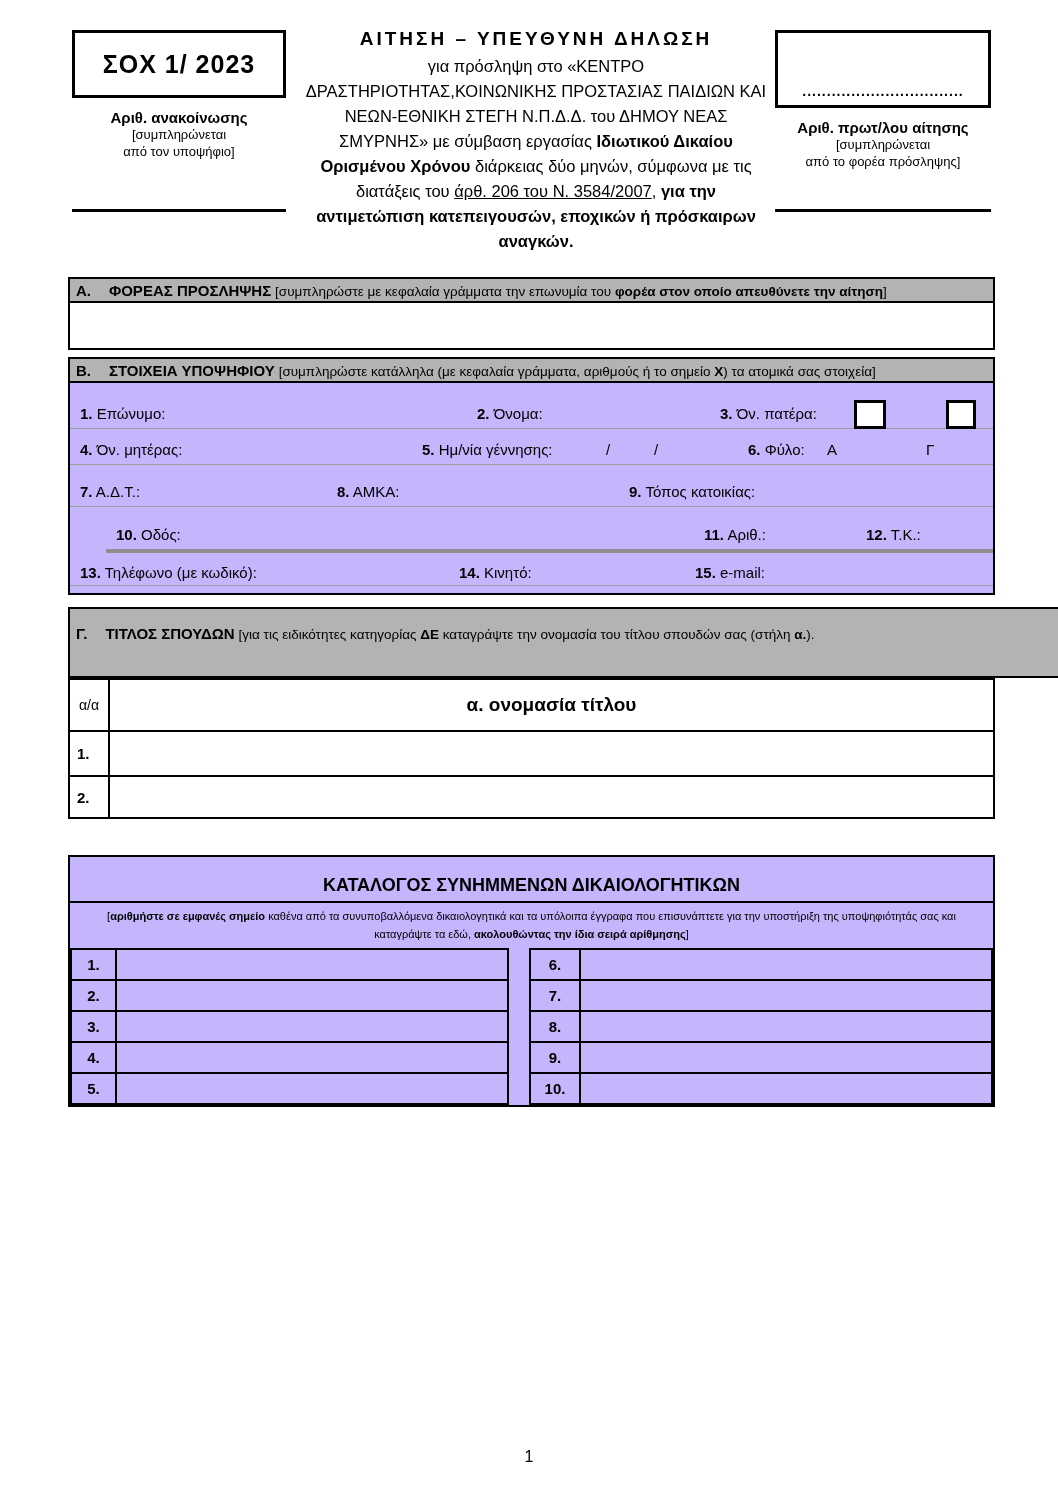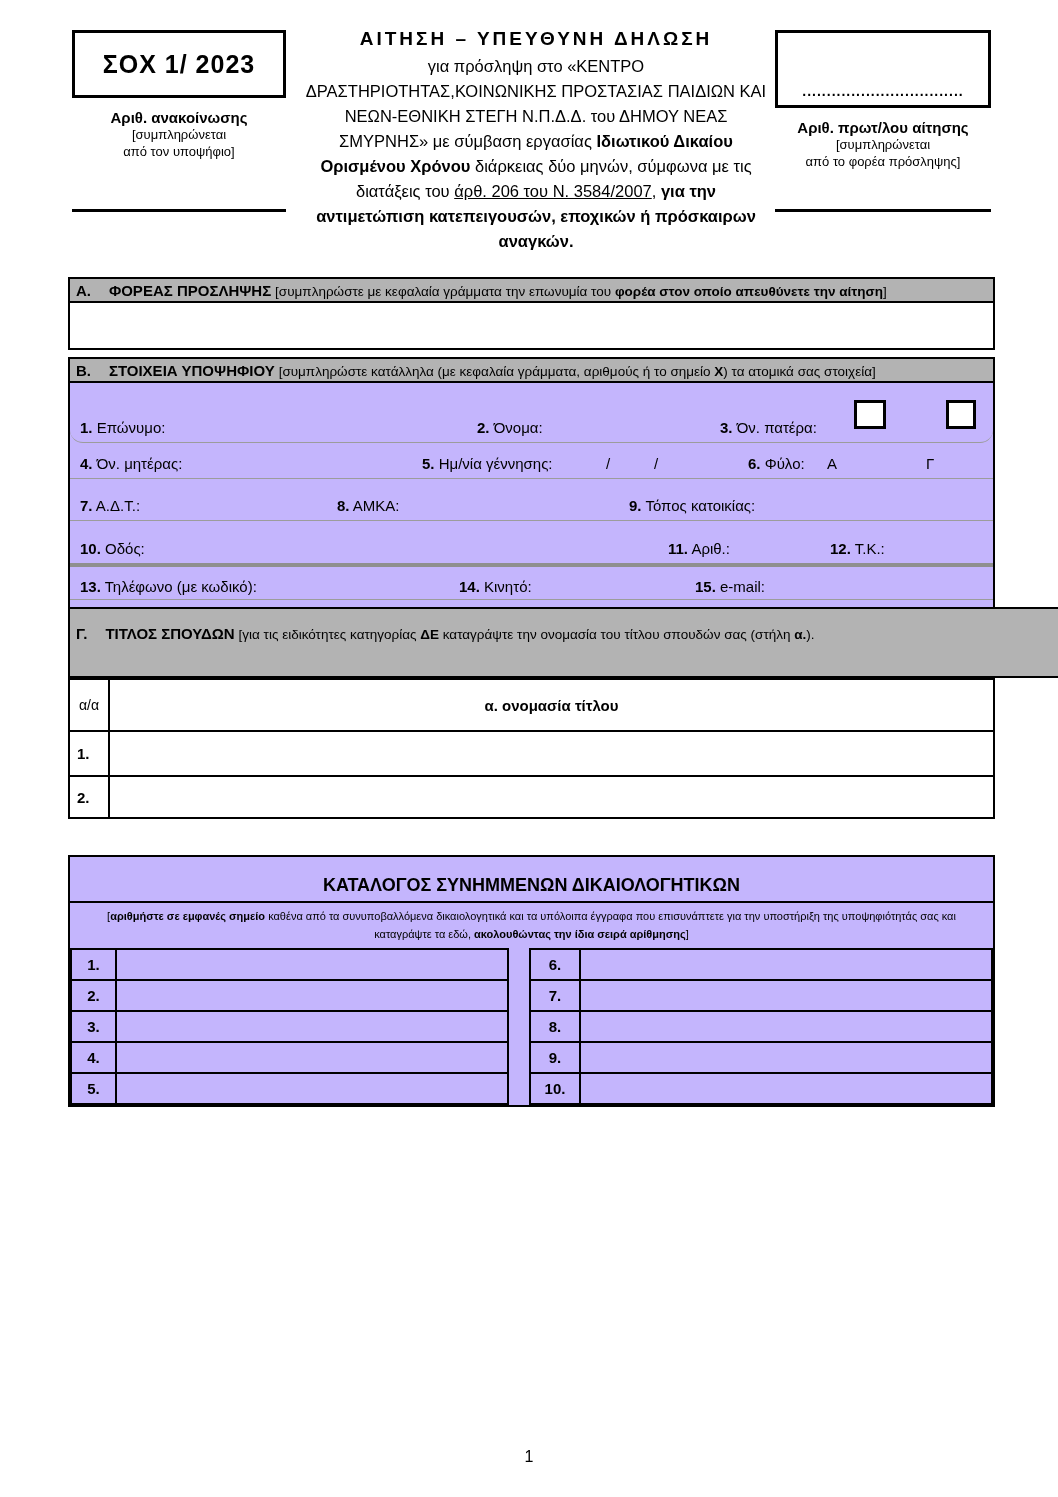--- a/index.html
+++ b/index.html
@@ -47,21 +47,21 @@
   .b-row .glyph { position:absolute; bottom:6px; font-size:15px; }
   .checkbox { position:absolute; width:32px; height:29px; border:3px solid #000; background:#fff; }
   .b-endline { height:7px; }
 
   
   #section-c-bar { position:absolute; left:68px; top:607px; width:1054px; height:71px;
                    background:#b3b3b3; border:2px solid #000; padding:16px 10px 0 6px; font-size:14px; }
   #section-c-table { position:absolute; left:68px; top:678px; width:927px; border-collapse:collapse; }
   #section-c-table td { border:2px solid #000; }
   .c-idx { width:40px; text-align:center; font-size:14px; }
-  .c-head { text-align:center; font-weight:bold; font-size:15px; }
+  .c-head { text-align:center; font-weight:bold; font-size:19px; }
   .c-hrow td { height:52px; }
   .c-r1 td { height:45px; }
   .c-r2 td { height:42px; }
   .c-num { width:40px; font-weight:bold; font-size:15px; padding-left:7px; }
 
   
   #catalog { top:855px; }
   .cat-title { text-align:center; font-weight:bold; font-size:18px; padding:18px 0 5px 0; border-bottom:2px solid #000; }
   .cat-hint  { text-align:center; font-size:11px; line-height:18px; padding:4px 26px 5px 26px; }
   .cat-hint .b { font-weight:bold; }
@@ -117,21 +117,21 @@
   </div>
 
   <div class="sec" id="section-b">
     <div class="sec-bar">
       <span class="sec-letter">Β.</span>
       <span class="sec-title">ΣΤΟΙΧΕΙΑ ΥΠΟΨΗΦΙΟΥ</span>
       <span class="sec-hint"><span>[συμπληρώστε κατάλληλα (με κεφαλαία γράμματα, αριθμούς ή το σημείο </span><span class="b">Χ</span><span>) τα ατομικά σας στοιχεία]</span>
       </span>
     </div>
 
-    <div class="b-row" style="height:60px;border-radius:13px;">
+    <div class="b-row" style="height:46px;">
       <span class="field" style="left:10px"><b>1.</b> <span>Επώνυμο:</span></span>
       <span class="field" style="left:407px"><b>2.</b> <span>Όνομα:</span></span>
       <span class="field" style="left:650px"><b>3.</b> <span>Όν. πατέρα:</span></span>
       <span class="checkbox" style="left:784px; top:17px;"></span>
       <span class="checkbox" style="left:876px; top:17px; width:30px;"></span>
     </div>
 
     <div class="b-row" style="height:36px;">
       <span class="field" style="left:10px"><b>4.</b> <span>Όν. μητέρας:</span></span>
       <span class="field" style="left:352px"><b>5.</b> <span>Ημ/νία γέννησης:</span></span>
@@ -141,21 +141,21 @@
       <span class="glyph" style="left:757px">Α</span>
       <span class="glyph" style="left:856px">Γ</span>
     </div>
 
     <div class="b-row" style="height:42px;">
       <span class="field" style="left:10px"><b>7.</b> <span>Α.Δ.Τ.:</span></span>
       <span class="field" style="left:267px"><b>8.</b> <span>ΑΜΚΑ:</span></span>
       <span class="field" style="left:559px"><b>9.</b> <span>Τόπος κατοικίας:</span></span>
     </div>
 
-    <div class="b-row thick" style="height:46px;">
+    <div class="b-row thick" style="height:46px;margin-left:36px;">
       <span class="field" style="left:10px"><b>10.</b> <span>Οδός:</span></span>
       <span class="field" style="left:598px"><b>11.</b> <span>Αριθ.:</span></span>
       <span class="field" style="left:760px"><b>12.</b> <span>Τ.Κ.:</span></span>
     </div>
 
     <div class="b-row" style="height:33px;text-align:center;">
       <span class="field" style="bottom:4px; left:10px"><b>13.</b> <span>Τηλέφωνο (με κωδικό):</span></span>
       <span class="field" style="bottom:4px; left:389px"><b>14.</b> <span>Κινητό:</span></span>
       <span class="field" style="bottom:4px; left:625px"><b>15.</b> <span>e-mail:</span></span>
     </div>

